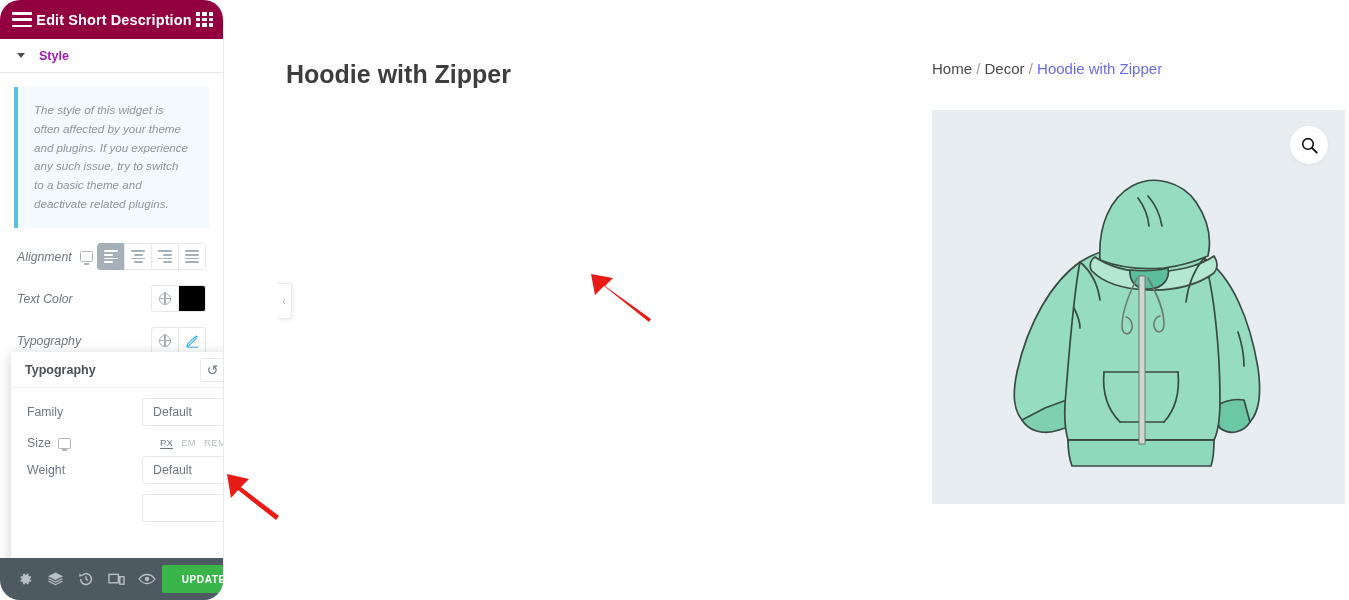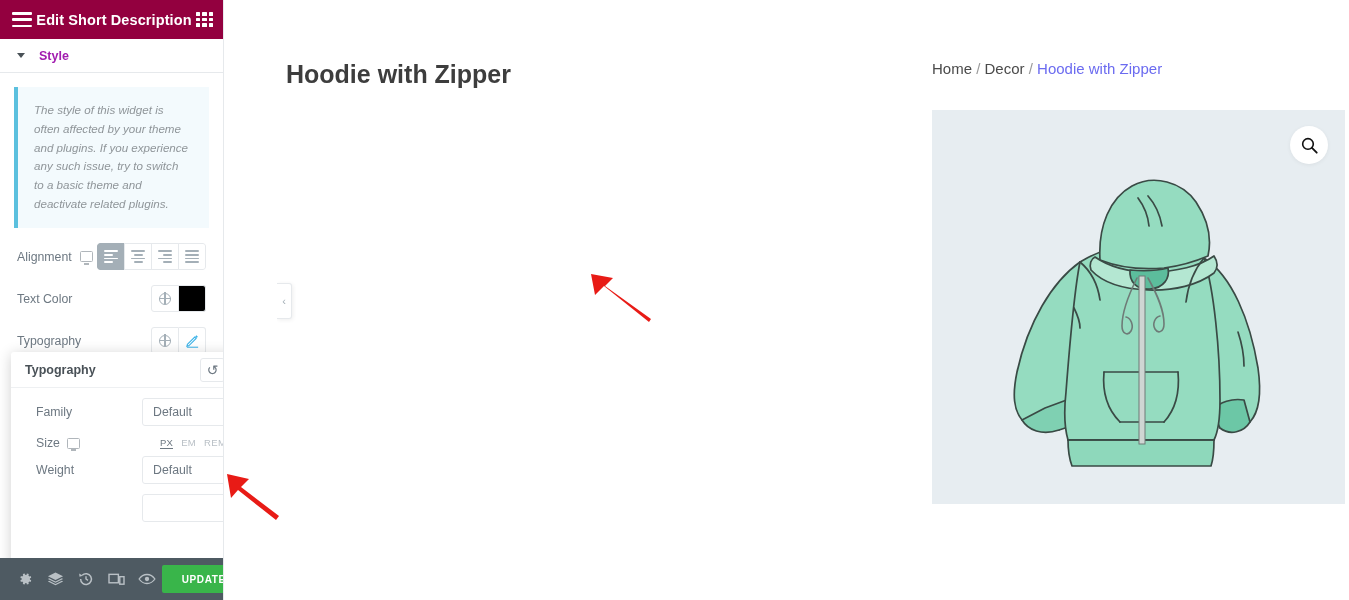--- a/index.html
+++ b/index.html
@@ -11,20 +11,21 @@
   }
   #app { position: relative; width: 1349px; height: 600px; }
 
   
   #panel {
     position: absolute; left: 0; top: 0;
     width: 224px; height: 600px;
     background: #ffffff;
     border-right: 1px solid #e6e9ec;
     overflow: hidden;
+    border-radius: 20px;
   }
 
   
   .panel-header {
     height: 39px;
     background: #93003f;
     display: flex; align-items: center;
     padding: 0 10px 0 12px;
     position: relative;
   }
@@ -60,21 +61,21 @@
   .notice-wrap { padding: 14px 14px 0 14px; }
   .notice {
     background: #f3fafd;
     border-left: 4px solid #5bc0de;
     padding: 14px 18px 14px 16px;
     color: #8f9599;
     font-size: 11.6px; font-style: italic; line-height: 1.62;
   }
 
   
-  .ctl-list { padding: 8px 17px 0 17px; }
+  .ctl-list { padding: 8px 17px 0 17px; font-style: italic; }
   .ctl {
     display: flex; align-items: center; justify-content: space-between;
     height: 42px;
   }
   .ctl-label { font-size: 12.3px; color: #6d7882; display: flex; align-items: center; gap: 8px; }
   .monitor-icon { display:inline-block; width: 13px; height: 11px;
      border: 1.5px solid #b0b6bb; border-radius: 1.5px; position: relative; }
   .monitor-icon::after { content:''; position:absolute; left:3px; bottom:-3.5px;
      width: 5px; height: 1.6px; background:#b0b6bb; }
 
@@ -130,21 +131,21 @@
     padding: 0 10px 0 14px; border-bottom: 1px solid #eef0f2;
   }
   .pop-title { font-size: 12.5px; font-weight: bold; color: #495157; }
   .pop-actions { display:flex; gap: 6px; }
   .pop-abtn {
     width: 25px; height: 24px; border:1px solid #e6e9ec; border-radius:3px;
     background:#fff; display:flex; align-items:center; justify-content:center;
     color:#6d7882; font-size: 14px; cursor: pointer;
   }
   .pop-body { padding: 10px 16px 0 16px; }
-  .prow { display:flex; align-items:center; justify-content:space-between; margin-bottom: 10px; margin-left: 9px;}
+  .prow { display:flex; align-items:center; justify-content:space-between; margin-bottom: 10px;}
   .prow-label { font-size: 12.3px; color: #6d7882; display:flex; align-items:center; gap:7px;}
   .select {
     width: 108px; height: 28px; border:1px solid #e6e9ec; border-radius:3px;
     background:#fff; display:flex; align-items:center; justify-content:space-between;
     padding: 0 8px 0 10px; font-size: 12.3px; color:#6d7882; cursor:pointer;
   }
   .sel-caret { width:0;height:0;border-left:4.5px solid transparent;
     border-right:4.5px solid transparent;border-top:5.5px solid #6d7882;}
 
   .units { display:flex; gap:8px; font-size: 9.5px; color:#b8bfc5; letter-spacing:.3px; }

